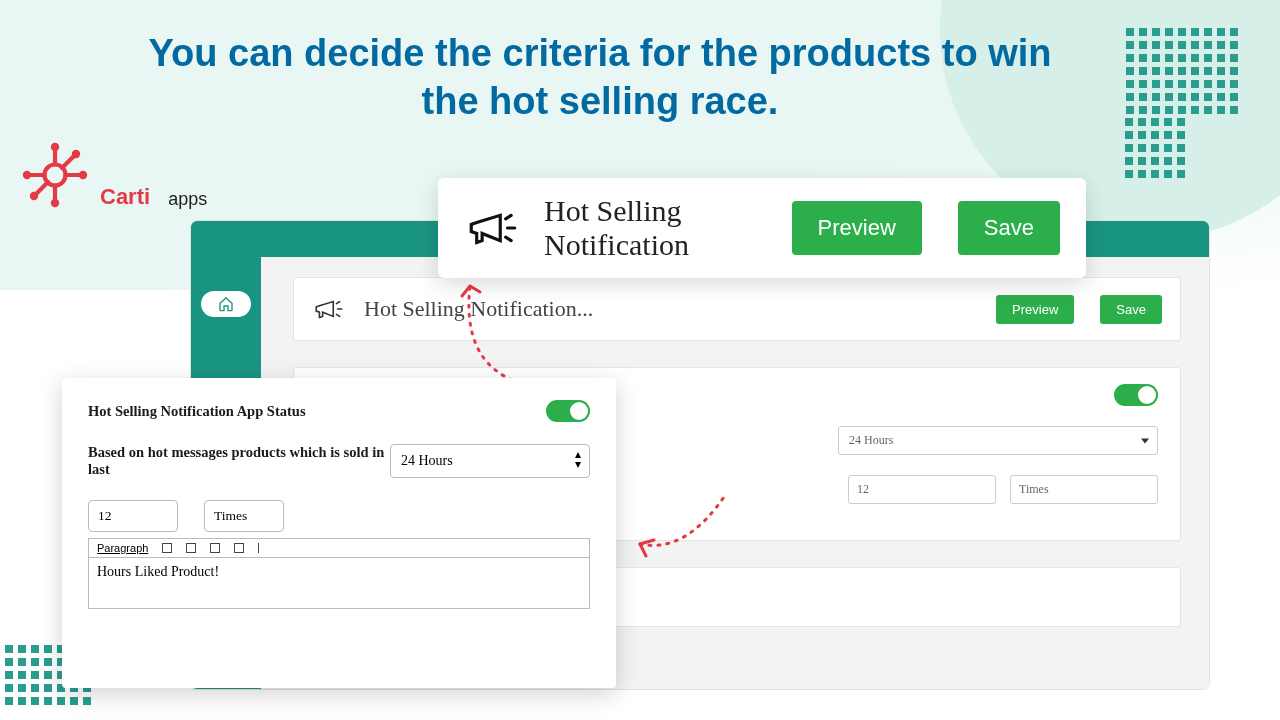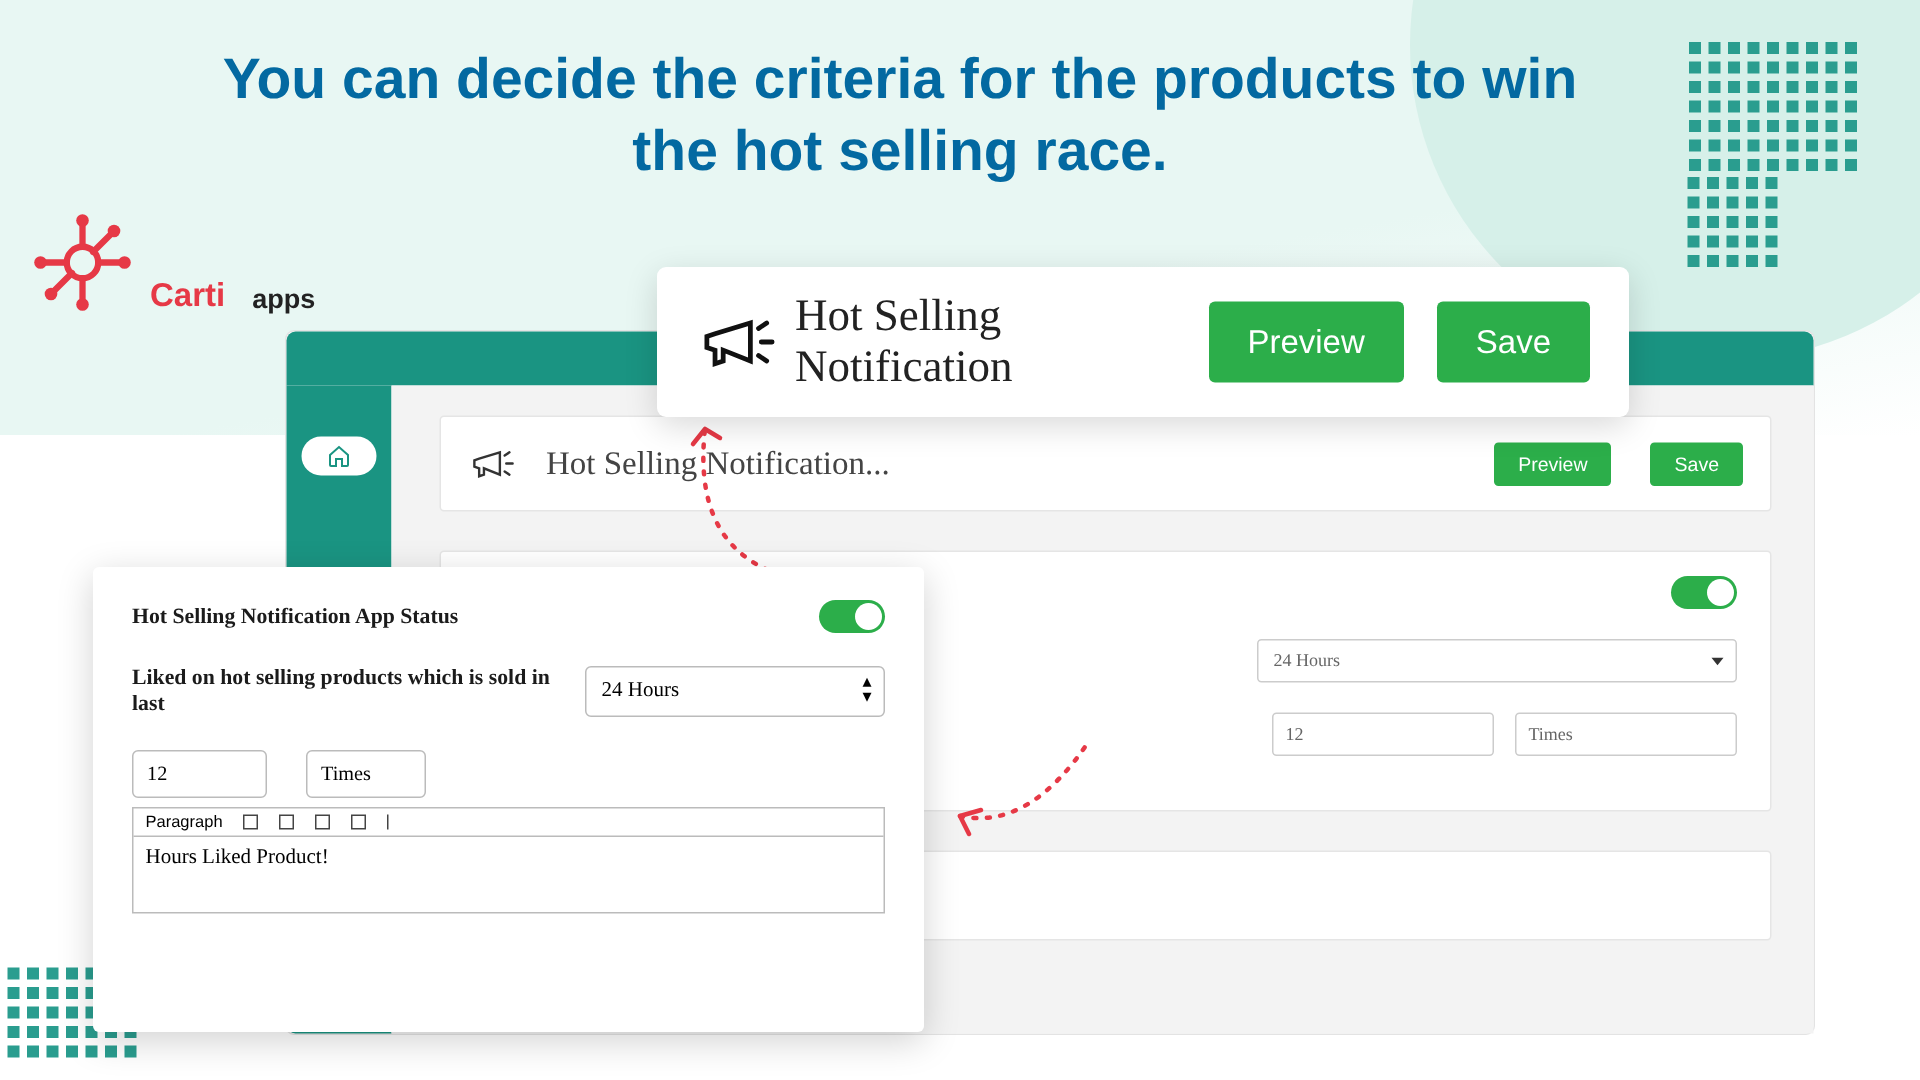--- a/index.html
+++ b/index.html
@@ -13,21 +13,21 @@
 .dot-grid span { width: 8px; height: 8px; background: #2a9d8f; display: block; }
 .dot-tr1 { top: 28px; right: 42px; grid-template-columns: repeat(9,8px); grid-template-rows: repeat(7,8px);}
 .dot-tr2 { top: 118px; right: 95px; grid-template-columns: repeat(5,8px); grid-template-rows: repeat(5,8px);}
 .dot-bl { bottom: 15px; left: 5px; grid-template-columns: repeat(7,8px); grid-template-rows: repeat(5,8px);}
 
 .hero-title { position: absolute; top: 30px; left: 130px; right: 210px; font-family: -apple-system, 'Segoe UI', sans-serif; font-weight: 700; font-size: 38px; line-height: 1.25; text-align: center; color: #0369a1; z-index: 3; }
 
 .logo-row { position: absolute; top: 140px; left: 20px; display: flex; align-items: flex-end; gap: 10px; z-index: 3; }
 .logo-mark { width: 70px; height: 70px; }
 .logo-text { font-family: sans-serif; font-weight: 700; font-size: 22px; color: #e63946; }
-.logo-sub  { font-family: sans-serif; font-size: 18px; color: #222; margin-left: 8px; font-weight:700;}
+.logo-sub  { font-family: sans-serif; font-size: 18px; color: #222; margin-left: 8px; font-weight:400;}
 
 
 .app-frame { position: absolute; top: 220px; left: 190px; width: 1020px; height: 470px; background: #fff; border-radius: 6px; border: 1px solid #e3e3e3; z-index: 1; overflow: visible; }
 .app-titlebar { height: 36px; background: #1a9482; border-radius: 6px 6px 0 0; }
 .app-body { display: flex; height: calc(100% - 36px); justify-content: space-between; }
 .app-sidebar { width: 70px; background: #1a9482; border-radius: 0 0 0 6px; padding-top: 34px; display:flex; justify-content:center; align-items:flex-start;}
 .home-pill { width: 50px; height: 26px; background: #fff; border-radius: 13px; display:flex;align-items:center;justify-content:center;}
 .home-pill svg{width:16px;height:16px;}
 .app-main { flex: 1; padding: 20px 28px 20px 32px; background: #f3f3f3; }
 
@@ -41,39 +41,39 @@
 .back-row { display:flex; align-items:center; justify-content:space-between; margin-bottom:20px; font-family: Georgia; font-size:14px; color:#333;}
 .toggle { width:44px; height:22px; background:#2cae4a; border-radius:11px; position:relative; }
 .toggle::after{content:"";width:18px;height:18px;background:#fff;border-radius:50%;position:absolute;top:2px;right:2px;}
 .back-select { flex:0 0 320px; border:1px solid #ccc; border-radius:3px; padding:6px 10px; font-size:12px; position:relative; color:#666;}
 .back-select::after{content:""; position:absolute; right:8px; top:50%; width:0;height:0;border-left:4px solid transparent;border-right:4px solid transparent;border-top:5px solid #333; transform:translateY(-50%);} 
 .back-input { width:148px; border:1px solid #ccc; border-radius:3px; padding:6px 8px; font-size:12px; color:#666;}
 .back-times { width:148px; border:1px solid #ccc; border-radius:3px; padding:6px 8px; font-size:12px; color:#666; margin-left:14px;}
 .back-pair { display:flex; }
 
 
-.front-header { position: absolute; top: 178px; left: 438px; width: 648px; height: 100px; background: #fff; border-radius: 6px; box-shadow: 0 6px 22px rgba(0,0,0,0.15); z-index: 5; display:flex; align-items:center; padding: 0 26px; gap: 8px; }
+.front-header { position: absolute; top: 178px; left: 438px; width: 648px; height: 100px; background: #fff; border-radius: 6px; box-shadow: 0 6px 22px rgba(0,0,0,0.15); z-index: 5; display:flex; align-items:center; padding: 0 26px; gap: 22px; }
 .front-header .mega { width:58px; height:58px; }
 .front-header .title { font-family: Georgia, serif; font-size: 30px; font-weight:500; color:#222; flex:1;}
 .big-btn { background:#2cae4a; color:#fff; font-family: sans-serif; font-size:22px; padding:14px 26px; border:none; border-radius:4px; cursor:pointer;}
 .big-btn + .big-btn { margin-left:14px;}
 
 
 .front-card { position:absolute; top:378px; left:62px; width:554px; height:310px; background:#fff; border-radius:4px; box-shadow:0 6px 24px rgba(0,0,0,0.18); z-index:5; padding: 22px 26px; font-family: Georgia, serif;}
 .fc-row { display:flex; align-items:center; margin-bottom:22px; }
 .fc-label { font-size:14.5px; color:#1b1b1b; flex:1; font-weight:600;}
 .fc-select { width:200px; border:1px solid #bbb; border-radius:4px; padding:8px 10px; font-size:14px; position:relative; font-family:Georgia;}
 .fc-select .caret{position:absolute; right:8px; top:4px; font-size:12px; line-height:10px;}
 .fc-input { width:90px; border:1px solid #bbb; border-radius:4px; padding:7px 9px; font-size:13.5px; font-family:Georgia;}
 .fc-times { width:80px; border:1px solid #bbb; border-radius:4px; padding:7px 9px; font-size:13.5px; margin-left:26px; font-family:Georgia;}
 .example { color:#2cae4a; font-size:13.5px; margin-top:-14px; margin-bottom:18px; font-weight:600;}
 .fc-msg-label { font-size:14.5px; font-weight:600; margin-bottom:10px;}
 .editor { border:1px solid #bbb; }
 .editor-toolbar { border-bottom:1px solid #bbb; padding:3px 8px; font-size:12px; display:flex; gap:14px; align-items:center;}
-.editor-toolbar .para { font-family:sans-serif; font-size:11px;}
+.editor-toolbar .para { font-family:sans-serif; font-size:11px;text-decoration:underline;}
 .tb-box { width:10px; height:10px; border:1px solid #444; display:inline-block;}
 .editor-body { padding:6px 8px; font-size:14px; min-height:50px;}
 
 
 .arrow { position:absolute; z-index:4; }
 
 </style>
 </head>
 <body>
 
@@ -288,21 +288,21 @@
   <button class="big-btn">Preview</button>
   <button class="big-btn">Save</button>
 </div>
 
 <div class="front-card">
   <div class="fc-row">
     <div class="fc-label">Hot Selling Notification App Status</div>
     <div class="toggle"></div>
   </div>
   <div class="fc-row">
-    <div class="fc-label">Liked on hot selling products which is sold in last</div>
+    <div class="fc-label">Based on hot messages products which is sold in last</div>
     <div class="fc-select">
       <span>24 Hours</span>
       <span class="caret">▴<br>▾</span>
     </div>
   </div>
   <div class="fc-row" style="margin-bottom:6px;">
     <div style="display:flex;">
       <div class="fc-input">12</div>
       <div class="fc-times">Times</div>
     </div>

